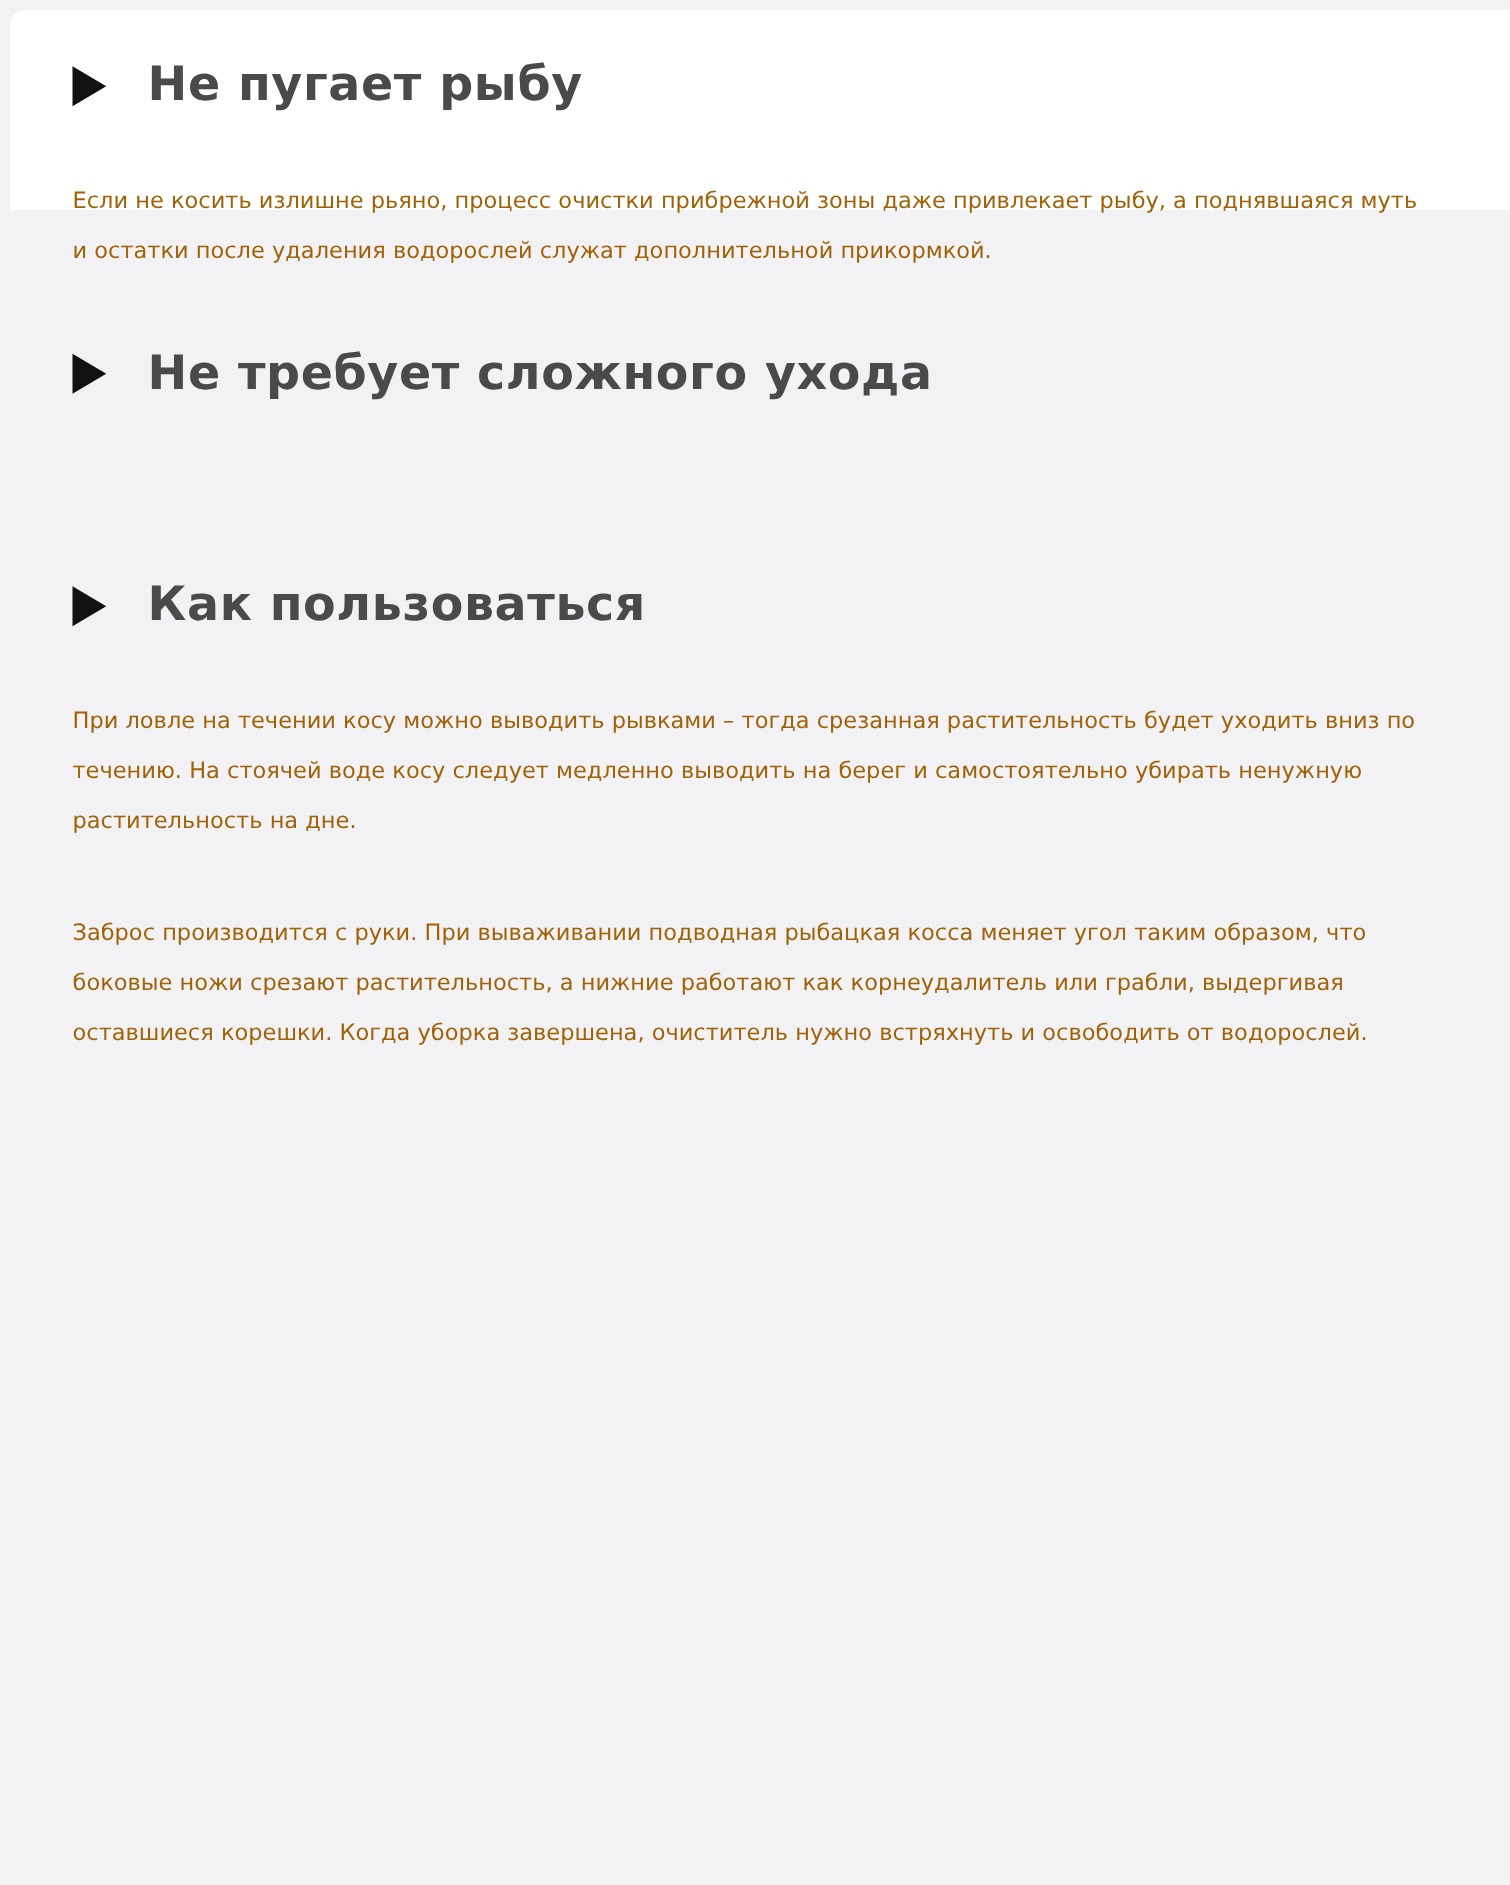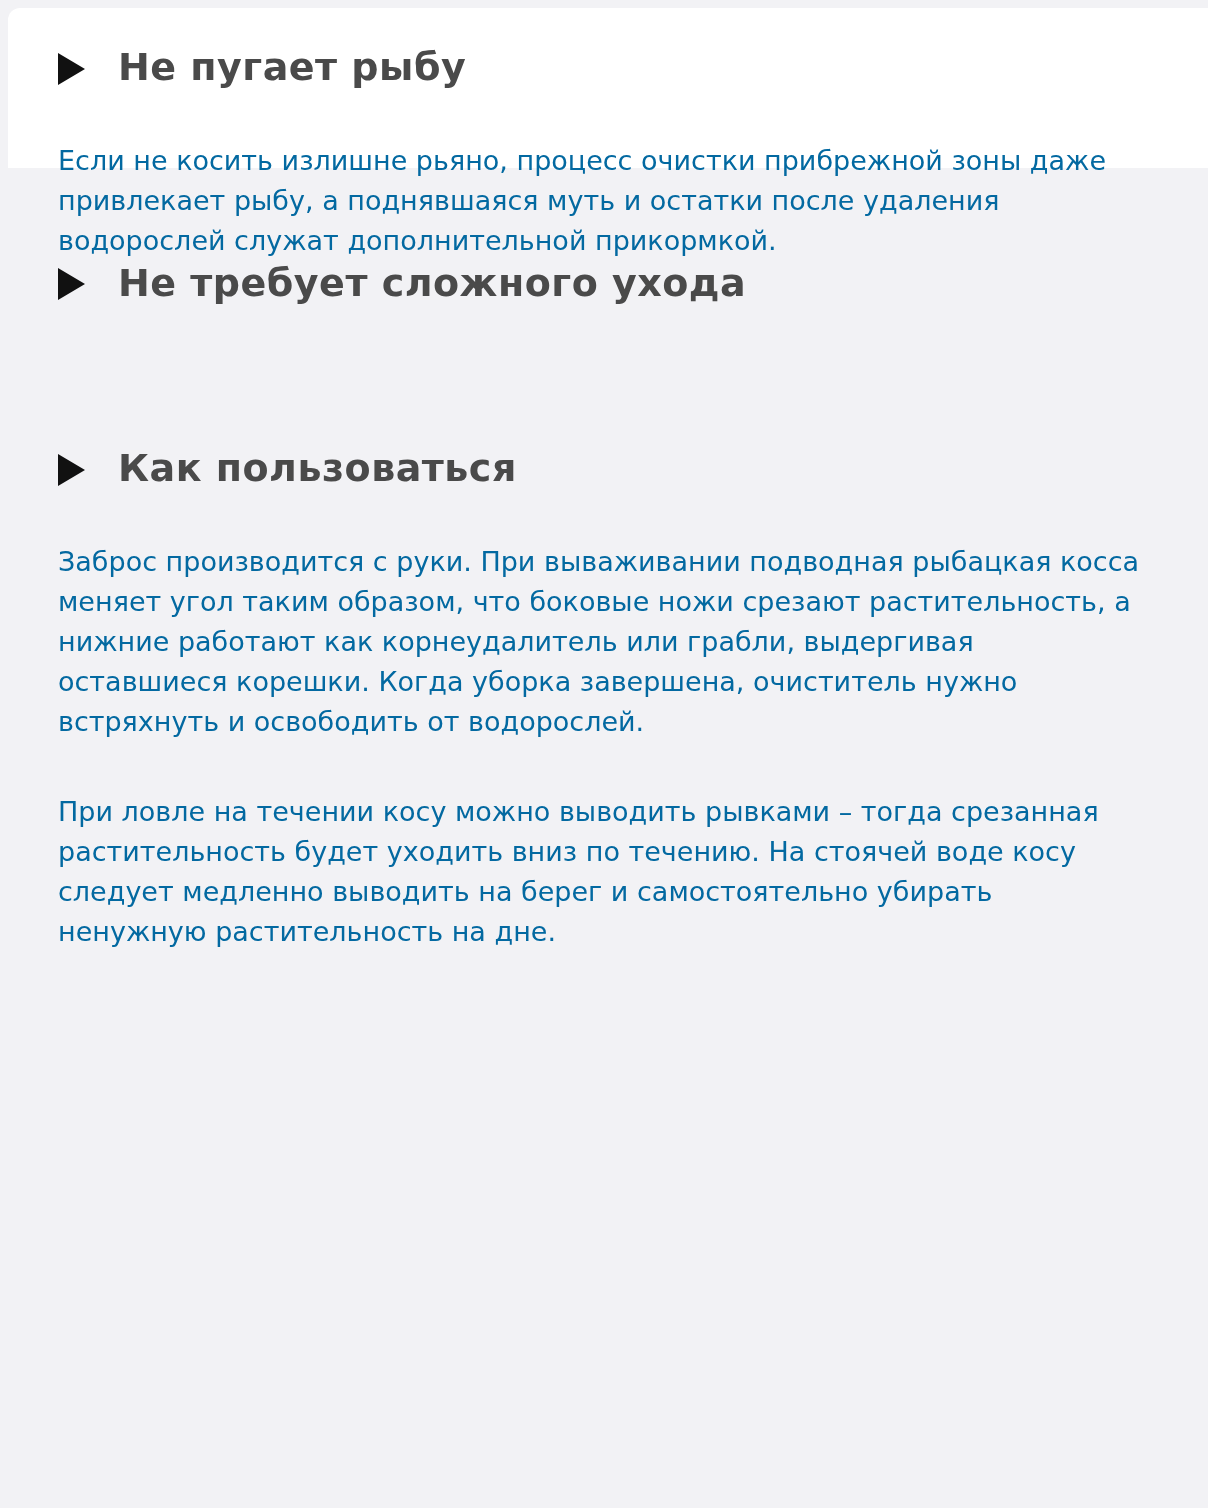--- a/index.html
+++ b/index.html
@@ -45,29 +45,30 @@
     height: 0;
     border-top: 16px solid transparent;
     border-bottom: 16px solid transparent;
     border-left: 27px solid #111111;
     flex: 0 0 auto;
     margin-top: 2px;
   }
   .para {
     margin: 0;
     max-width: 1090px;
-    font-size: 27px;
+    font-size: 18px;
     line-height: 40px;
-    color: #0369a1;
+    color: #a16207;
   }
   .heading + .para,
   .para + .para {
     margin-top: 50px;
   }
   .sec + .sec .heading {
+    margin-top: 55px;
   }
   .sec .heading {
     margin-bottom: 48px;
   }
   
   .sec.sec-gap .heading {
     margin-top: 140px;
     text-align: center;
   }
 </style>
@@ -91,17 +92,17 @@
       <span class="tri"></span>
       <span>Не требует сложного ухода</span>
     </h2>
   </section>
 
   <section class="sec sec-gap">
     <h2 class="heading">
       <span class="tri"></span>
       <span>Как пользоваться</span>
     </h2>
+    <p class="para">При ловле на течении косу можно выводить рывками – тогда срезанная растительность будет уходить вниз по течению. На стоячей воде косу следует медленно выводить на берег и самостоятельно убирать ненужную растительность на дне.</p>
     <p class="para">Заброс производится с руки. При вываживании подводная рыбацкая косса меняет угол таким образом, что боковые ножи срезают растительность, а нижние работают как корнеудалитель или грабли, выдергивая оставшиеся корешки. Когда уборка завершена, очиститель нужно встряхнуть и освободить от водорослей.</p>
-    <p class="para">При ловле на течении косу можно выводить рывками – тогда срезанная растительность будет уходить вниз по течению. На стоячей воде косу следует медленно выводить на берег и самостоятельно убирать ненужную растительность на дне.</p>
   </section>
 
 </div>
 
 </body></html>

